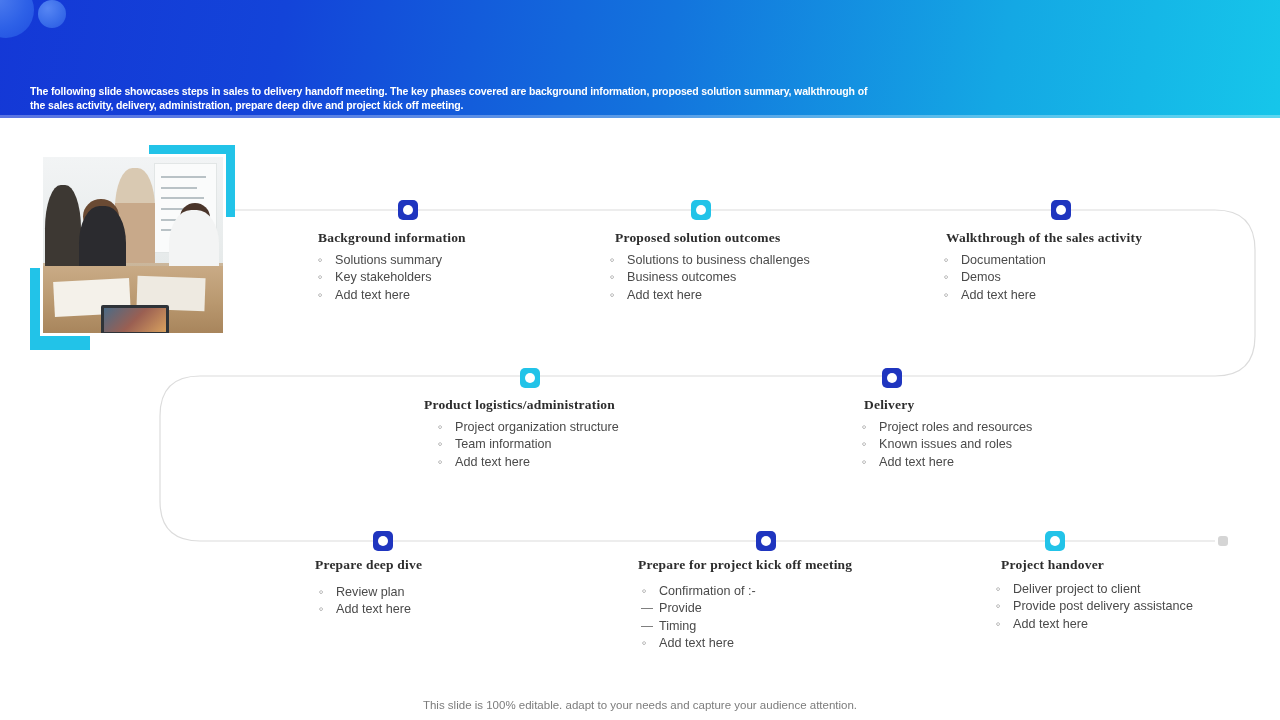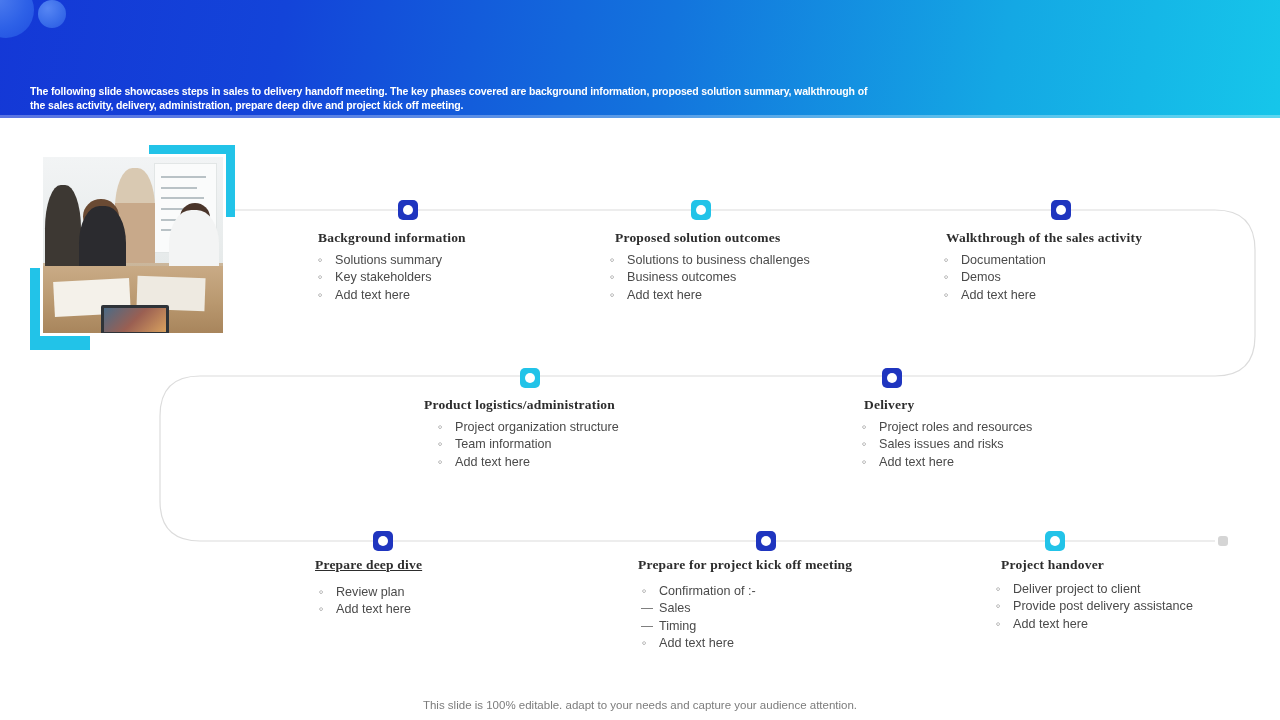--- a/index.html
+++ b/index.html
@@ -246,40 +246,40 @@
     <li><span class="bmark">◦</span><span>Team information</span></li>
     <li><span class="bmark">◦</span><span>Add text here</span></li>
   </ul>
 </div>
 
 <div class="step" style="left:864px; top:368px;">
   <div class="marker blue" style="left:18px; top:0px;"></div>
   <div class="step-title" style="left:0px; top:29px;">Delivery</div>
   <ul class="bullets" style="left:-2px; top:51px;">
     <li><span class="bmark">◦</span><span>Project roles and resources</span></li>
-    <li><span class="bmark">◦</span><span>Sales issues and risks</span></li>
+    <li><span class="bmark">◦</span><span>Known issues and roles</span></li>
     <li><span class="bmark">◦</span><span>Add text here</span></li>
   </ul>
 </div>
 
 <div class="step" style="left:315px; top:531px;">
   <div class="marker blue" style="left:58px; top:0px;"></div>
-  <div class="step-title" style="left:0px; top:26px;text-decoration:underline;">Prepare  deep dive</div>
+  <div class="step-title" style="left:0px; top:26px;">Prepare  deep dive</div>
   <ul class="bullets" style="left:4px; top:53px;">
     <li><span class="bmark">◦</span><span>Review plan</span></li>
     <li><span class="bmark">◦</span><span>Add text here</span></li>
   </ul>
 </div>
 
 <div class="step" style="left:638px; top:531px;">
   <div class="marker blue" style="left:118px; top:0px;"></div>
   <div class="step-title" style="left:0px; top:26px;">Prepare  for project  kick off meeting</div>
   <ul class="bullets" style="left:4px; top:52px;">
     <li><span class="bmark">◦</span><span>Confirmation of :-</span></li>
-    <li class="dash"><span class="bmark">—</span><span>Sales</span></li>
+    <li class="dash"><span class="bmark">—</span><span>Provide</span></li>
     <li class="dash"><span class="bmark">—</span><span>Timing</span></li>
     <li><span class="bmark">◦</span><span>Add text here</span></li>
   </ul>
 </div>
 
 <div class="step" style="left:998px; top:531px;">
   <div class="marker cyan" style="left:47px; top:0px;"></div>
   <div class="step-title" style="left:3px; top:26px;">Project  handover</div>
   <ul class="bullets" style="left:-2px; top:50px;">
     <li><span class="bmark">◦</span><span>Deliver project to client</span></li>

